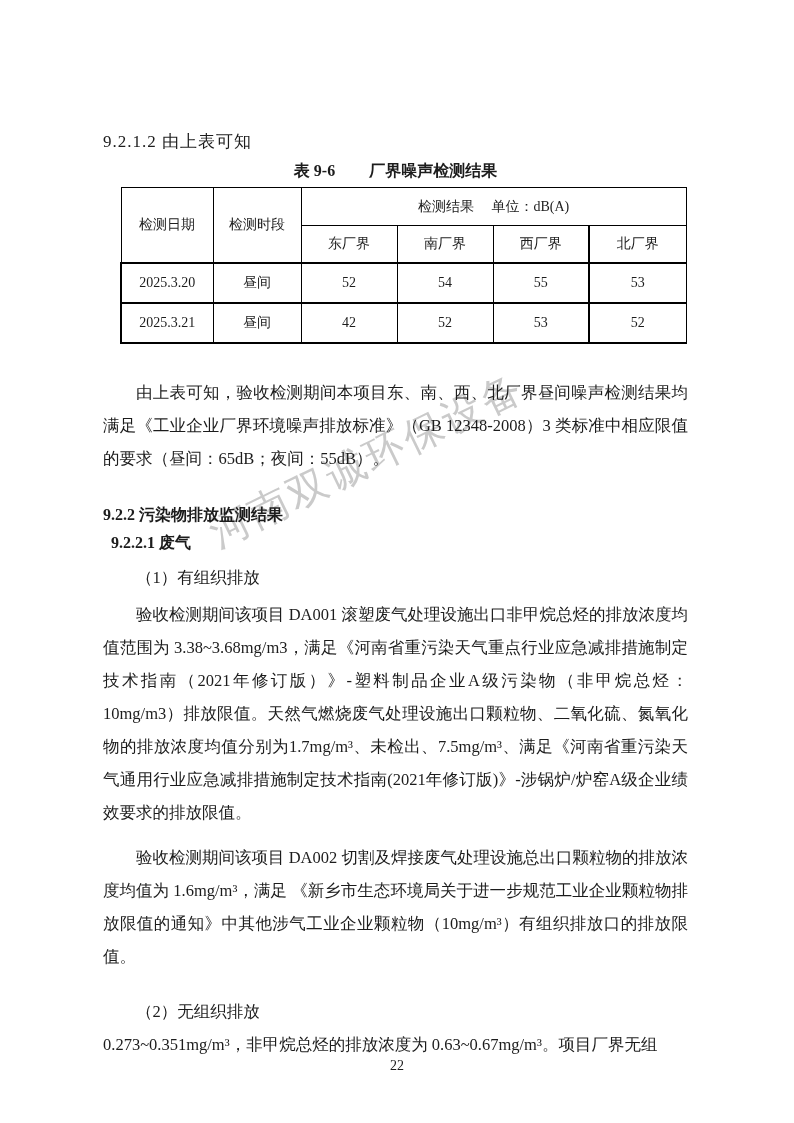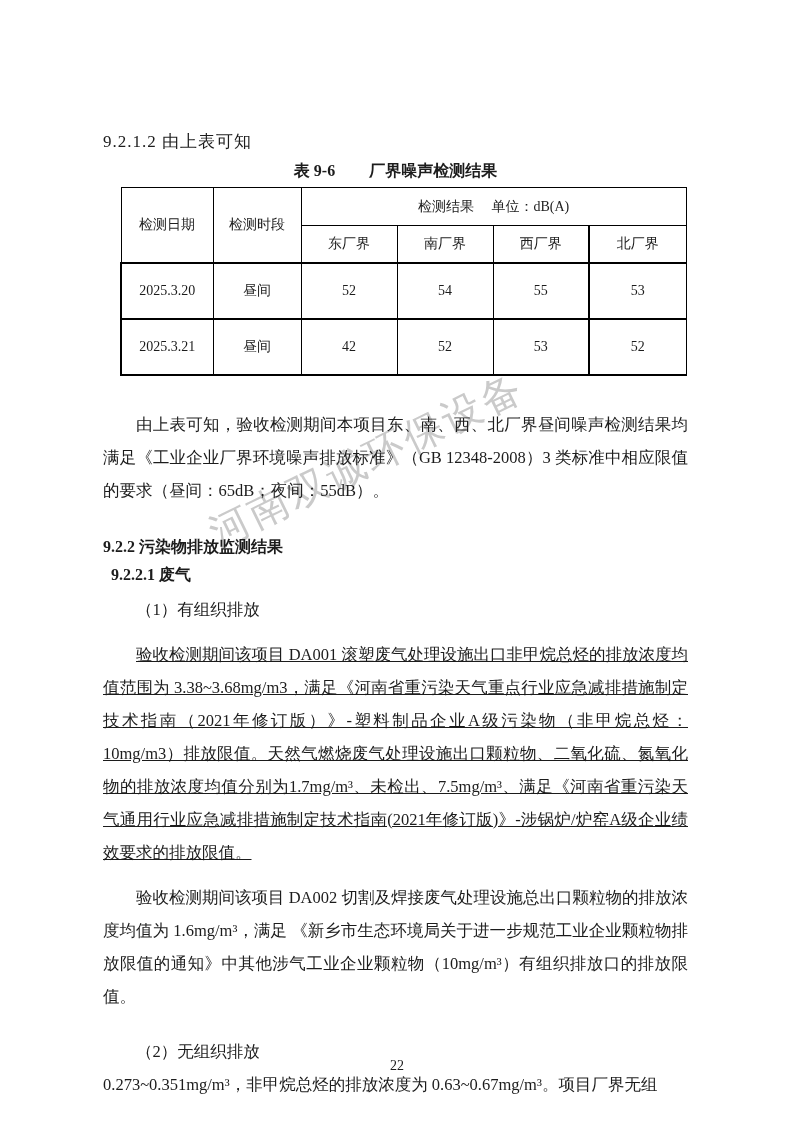--- a/index.html
+++ b/index.html
@@ -56,21 +56,21 @@
     font-size: 14px;
   }
   table.noise td {
     border: 1px solid #000;
     text-align: center;
     vertical-align: middle;
     padding: 2px;
   }
   table.noise tr.hdr1 td { height: 38px; }
   table.noise tr.hdr2 td { height: 37px; }
-  table.noise tr.data td { height: 56px; border-top-width: 2px; }
+  table.noise tr.data td { height: 40px; border-top-width: 2px; }
   table.noise tr.data td:first-child { border-left-width: 2px; }
   table.noise tr.data:last-child td { border-bottom-width: 2px; }
   table.noise td.thickleft { border-left-width: 2px; }
   .para {
     font-size: 16.5px;
     line-height: 33px;
     text-align: justify;
     text-indent: 2em;
   }
   .p-noise { margin-top: 32px; }
@@ -85,21 +85,21 @@
     font-weight: bold;
     line-height: 28px;
     margin-left: 8px;
   }
   .list-head {
     font-size: 16.5px;
     line-height: 33px;
     text-indent: 2em;
     margin-top: 4px;
   }
-  .p-da001 { margin-top: 12px; text-decoration: underline; }
+  .p-da001 { margin-top: 4px; }
   .p-da002 { margin-top: 12px; }
   .h-unorg { margin-top: 22px; }
   .line-just {
     font-size: 16.5px;
     line-height: 33px;
     text-indent: 2em;
     text-align: justify;
     text-align-last: justify;
   }
   .line-plain {

